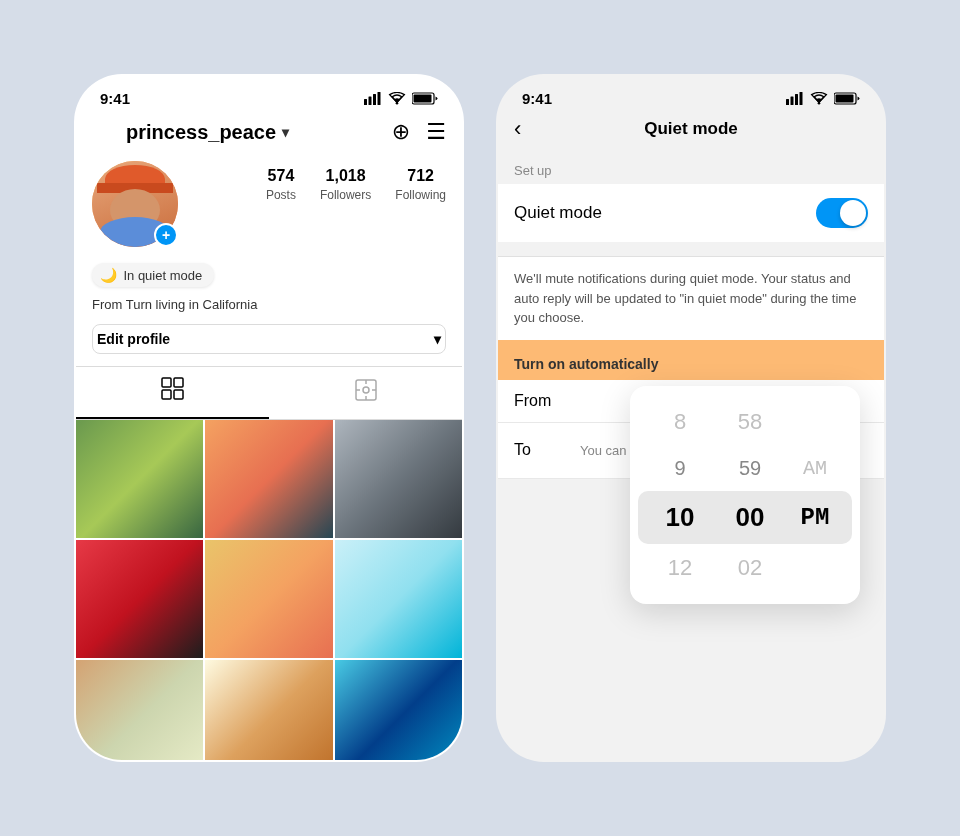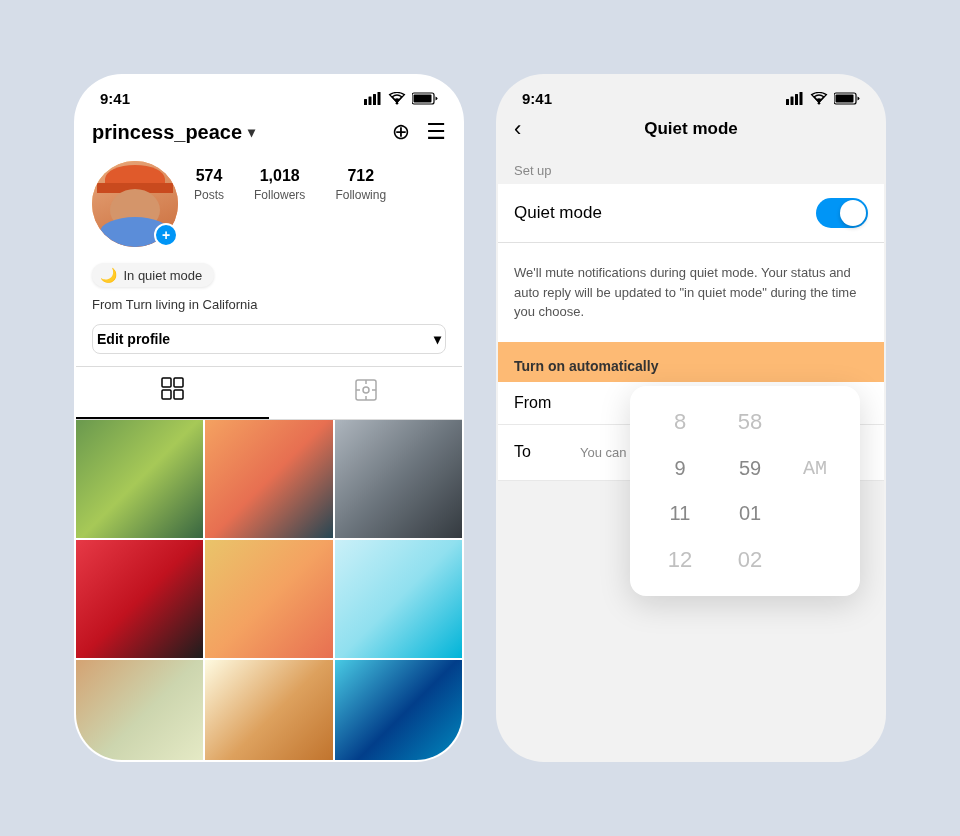--- a/index.html
+++ b/index.html
@@ -69,20 +69,21 @@
       align-items: center;
       padding: 4px 16px 8px;
     }
 
     .username-row {
       display: flex;
       align-items: center;
       gap: 6px;
       font-size: 20px;
       font-weight: 700;
+      margin-left: 34px;
     }
 
     .chevron-down { font-size: 14px; color: #333; }
 
     .header-icons { display: flex; gap: 16px; align-items: center; }
     .header-icon { font-size: 22px; cursor: pointer; }
 
     .profile-section {
       display: flex;
       align-items: flex-start;
@@ -173,22 +174,23 @@
       align-items: center;
       justify-content: center;
       color: white;
       font-size: 14px;
       font-weight: 700;
       border: 2px solid white;
     }
 
     .stats {
       display: flex;
-      gap: 30px;
+      gap: 24px;
       flex: 1;
+      justify-content: flex-end;
       padding-top: 6px;
     }
 
     .stat-item {
       text-align: center;
     }
 
     .stat-number {
       font-size: 16px;
       font-weight: 700;
@@ -345,26 +347,27 @@
       top: 2px;
       right: 2px;
       width: 26px;
       height: 26px;
       background: white;
       border-radius: 50%;
       box-shadow: 0 2px 4px rgba(0,0,0,0.2);
     }
 
     .quiet-description {
-      padding: 20px 16px;
+      padding: 12px 16px;
       font-size: 13px;
       color: #555;
       line-height: 1.5;
       background: #fff;
       border-top: 1px solid #e0e0e0;
+      margin-top: 14px;
     }
 
     .auto-section-label {
       padding: 16px 16px 8px;
       font-size: 14px;
       font-weight: 600;
       color: #333;
       background: #fdba74;
     }
 
@@ -702,30 +705,32 @@
           <div class="picker-item mid-fade">9</div>
         </div>
         <div class="picker-col">
           <div class="picker-item mid-fade">59</div>
         </div>
         <div class="picker-am-col">
           <div class="picker-am-item">AM</div>
         </div>
       </div>
 
-
-      <div class="picker-row">
+      <div class="picker-row" style="background:#e8e8e8; border-radius:10px; margin:0 8px;">
         <div class="picker-col">
-          <div class="picker-item mid-fade">11</div>
+          <div class="picker-item selected">10</div>
         </div>
         <div class="picker-col">
-          <div class="picker-item mid-fade">01</div>
-        </div>
-        <div class="picker-am-col"></div>
+          <div class="picker-item selected">00</div>
+        </div>
+        <div class="picker-am-col">
+          <div class="picker-am-item selected">PM</div>
+        </div>
       </div>
+
 
       <div class="picker-row">
         <div class="picker-col">
           <div class="picker-item">12</div>
         </div>
         <div class="picker-col">
           <div class="picker-item">02</div>
         </div>
         <div class="picker-am-col"></div>
       </div>

